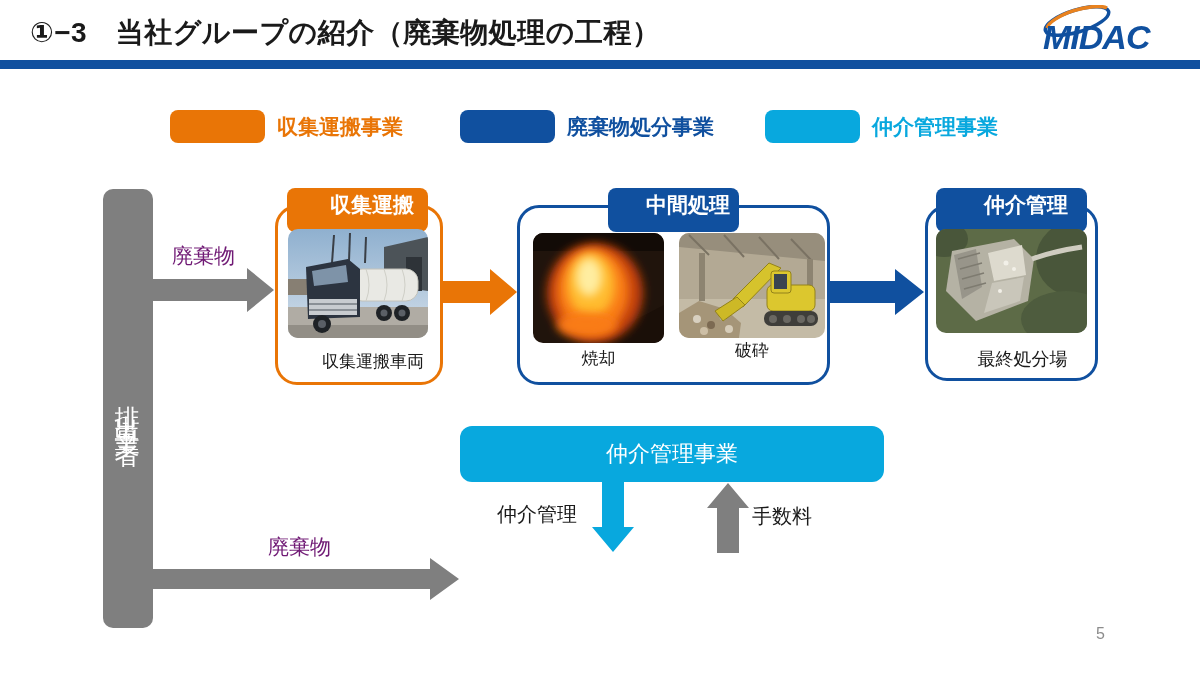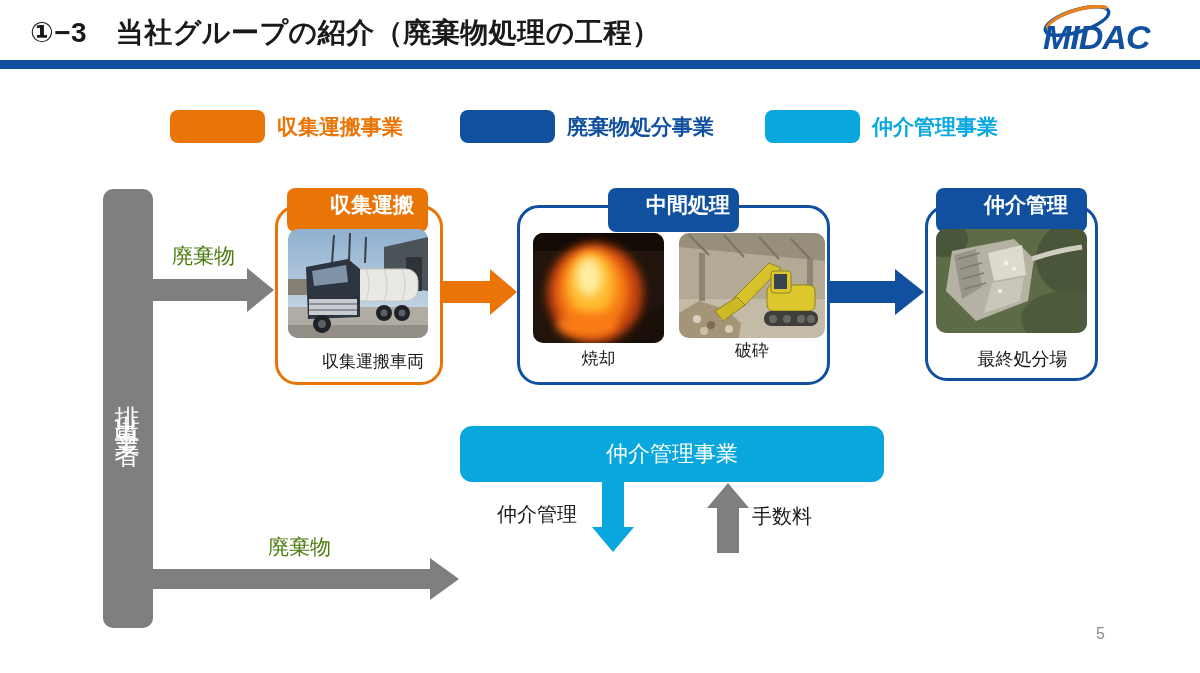--- a/index.html
+++ b/index.html
@@ -54,21 +54,21 @@
   .proc-tab {
     height: 44px; border-radius: 8px; color: #fff;
     font-size: 21px; font-weight: 600; text-align: center; line-height: 34px;
     white-space: nowrap;
     padding-left: 29px;
   }
   .photo-frame { border-radius: 10px; overflow: hidden; line-height: 0; }
   .caption { text-align: center; font-size: 17px; color: #1a1a1a; white-space: nowrap; }
 
   
-  .flow-label { font-size: 21px; color: #4d7c0f; white-space: nowrap; }
+  .flow-label { font-size: 21px; color: #701a75; white-space: nowrap; }
   .small-flow-label { font-size: 20px; color: #1a1a1a; white-space: nowrap; }
 
   
   .band-box {
     left: 460px; width: 424px; border-radius: 12px;
     color: #ffffff; font-size: 22px; font-weight: 500;
     text-align: center;
   }
   .broker-box { top: 426px; height: 56px; line-height: 56px; background: #08A8DE; }
   .processor-box { top: 553px; height: 52px; line-height: 52px; background: #7F7F7F; }

